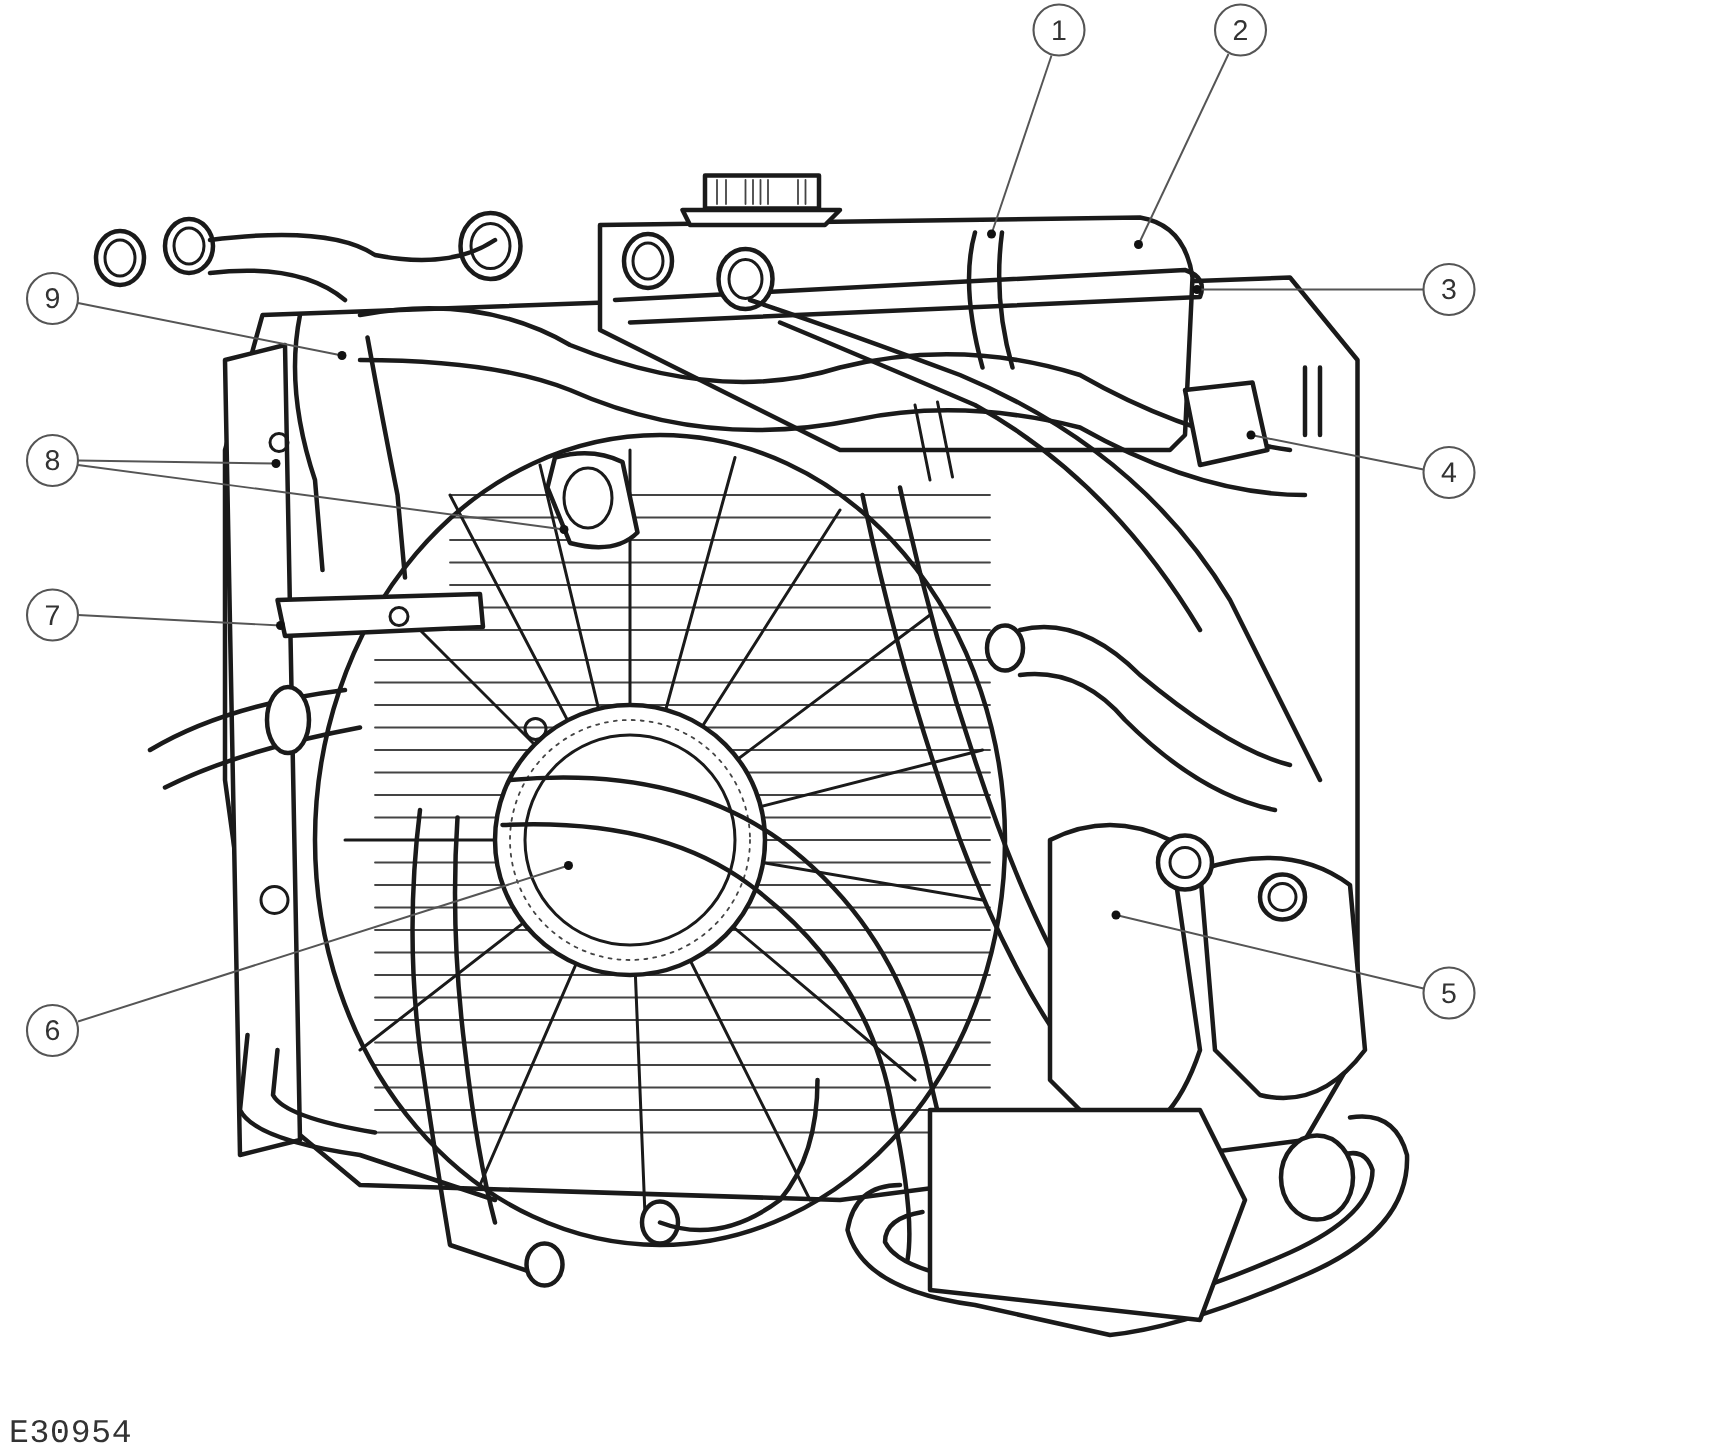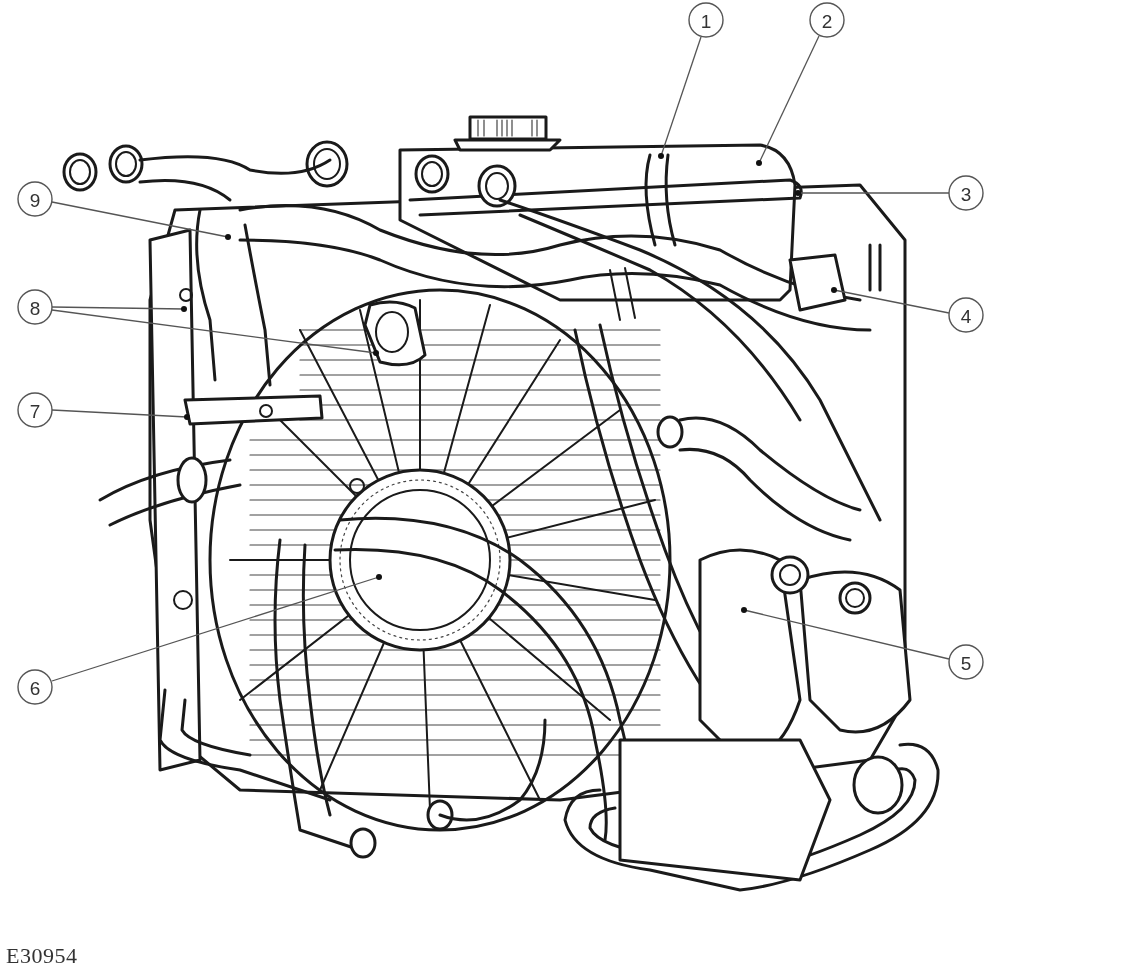--- a/index.html
+++ b/index.html
@@ -6,21 +6,21 @@
   body { width:1145px; height:968px; position:relative; overflow:hidden; font-family:"Liberation Sans", sans-serif; }
   #diagram { position:absolute; left:0; top:0; width:1145px; height:968px; }
   .ln { fill:none; stroke:#1a1a1a; stroke-width:3; stroke-linecap:round; stroke-linejoin:round; }
   .ln2 { fill:none; stroke:#1a1a1a; stroke-width:2; stroke-linecap:round; stroke-linejoin:round; }
   .thin { fill:none; stroke:#444; stroke-width:1.2; stroke-linecap:round; }
   .fillw { fill:#ffffff; stroke:#1a1a1a; stroke-width:3; stroke-linejoin:round; }
   .leader { stroke:#555; stroke-width:1.3; fill:none; }
   .dot { fill:#111; }
   .callout-circle { fill:#ffffff; stroke:#555; stroke-width:1.4; }
   .callout-text { font-family:"Liberation Sans", sans-serif; font-size:19px; fill:#333; text-anchor:middle; dominant-baseline:central; }
-  #figure-id { position:absolute; left:6px; top:944px; font-family:Liberation Serif, serif; font-size:22px; color:#333; letter-spacing:0.5px; line-height:24px; }
+  #figure-id { position:absolute; left:6px; top:944px; font-family:Liberation Mono, monospace; font-size:22px; color:#333; letter-spacing:0.5px; line-height:24px; }
 </style>
 </head>
 <body>
 
 <svg id="diagram" viewBox="0 0 1145 968" xmlns="http://www.w3.org/2000/svg">
 
   <g>
 
     <g>
       <path class="fillw" d="M175,210 L860,185 L905,240 L905,700 L870,760 L560,800 L240,790 L180,740 L150,520 L150,300 Z"></path>

